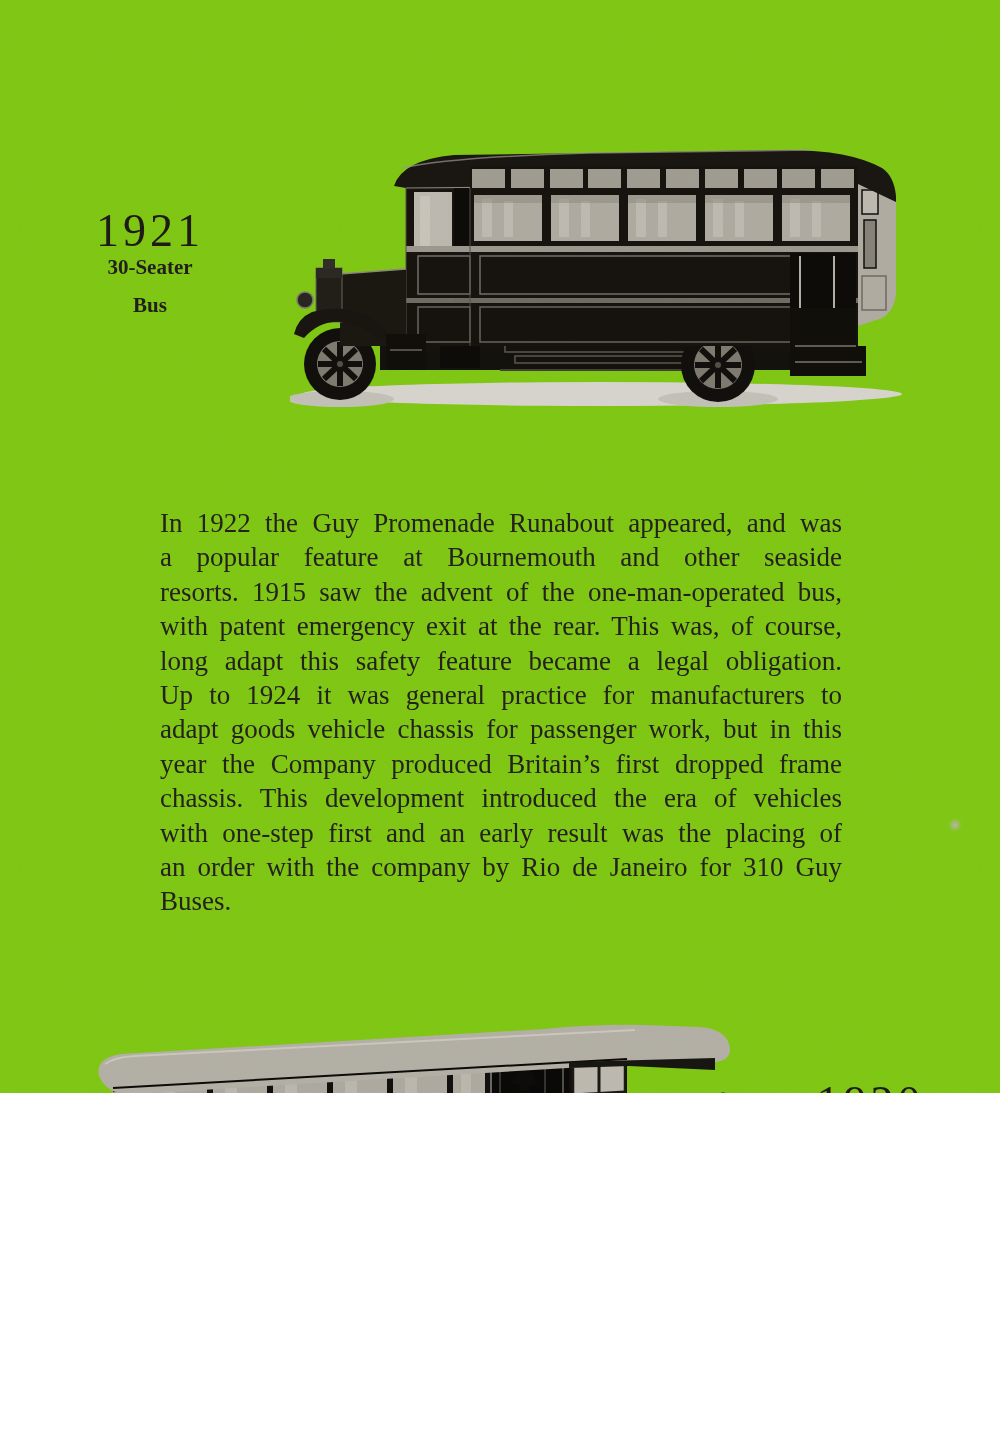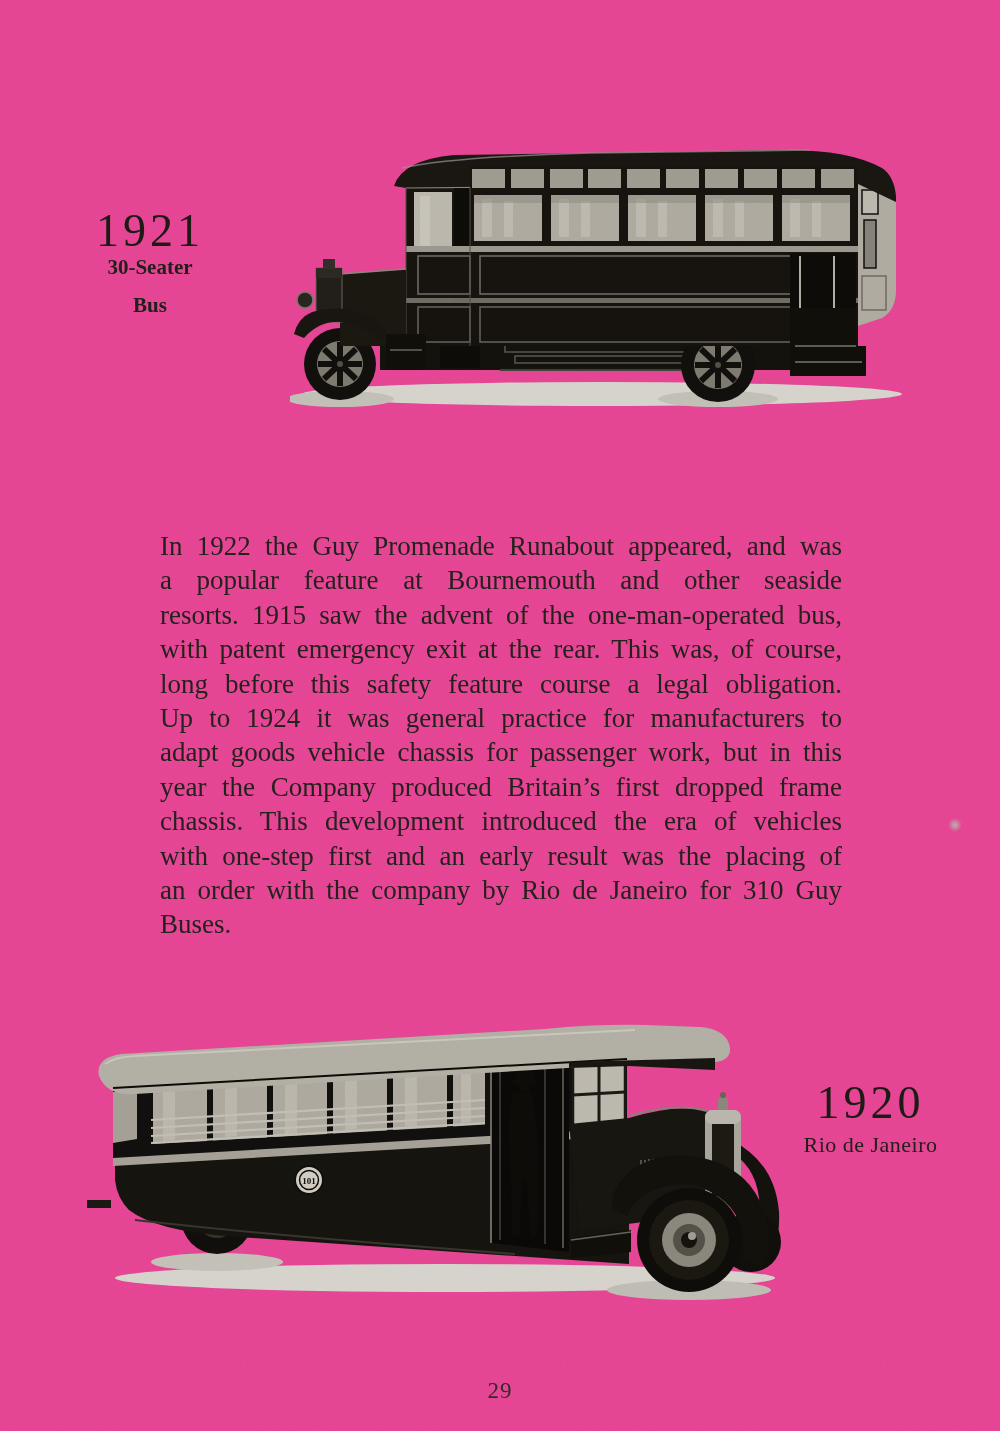--- a/index.html
+++ b/index.html
@@ -1,38 +1,38 @@
 <!DOCTYPE html>
 <html><head>
 <meta charset="utf-8">
 <style>
   html,body{margin:0;padding:0;}
   .page{
     position:relative;
-    width:1000px;height:1431px;
-    background:#ec4899;
+    width:1000px;height:1093px;
+    background:#84cc16;
     font-family:"Liberation Serif","DejaVu Serif",serif;
     color:#26231e;
     overflow:hidden;
     text-decoration:underline;
   }
   .grain{position:absolute;inset:0;width:100%;height:100%;pointer-events:none;}
   .year-block{position:absolute;text-align:center;}
   .year-block .year{
     font-size:46px;letter-spacing:4px;color:#1f1c17;line-height:1;
   }
   .year-block .cap{
     font-size:21px;font-weight:bold;color:#24211c;line-height:26px;
   }
   .year-block.right .cap{font-weight:normal;font-size:22px;margin-top:6px;letter-spacing:.5px;}
   .figure{position:absolute;}
   .figure svg{display:block;width:100%;height:100%;}
   .bodycopy{
     position:absolute;left:160px;top:506px;width:682px;
-    font-size:27px;color:#26231e;margin-top:23px;
+    font-size:27px;color:#26231e;
   }
   .bodyline{
     line-height:34.4px;white-space:nowrap;
     text-align:justify;text-align-last:justify;
   }
   .bodyline.last{text-align-last:left;}
   .pageno{
     position:absolute;left:0;right:0;top:1378px;
     text-align:center;font-size:23px;color:#33302a;letter-spacing:1px;
   }
@@ -190,21 +190,21 @@
       <path d="M96,196 L136,196 L136,232 L96,232 Z" fill="#12100b"></path>
       <line x1="100" y1="212" x2="132" y2="212" stroke="#6b675f" stroke-width="1.5"></line>
     </svg>
   </div>
 
   <div class="bodycopy">
     <div class="bodyline">In 1922 the Guy Promenade Runabout appeared, and was</div>
     <div class="bodyline">a popular feature at Bournemouth and other seaside</div>
     <div class="bodyline">resorts.  1915 saw the advent of the one-man-operated bus,</div>
     <div class="bodyline">with patent emergency exit at the rear.  This was, of course,</div>
-    <div class="bodyline">long before this safety feature course a legal obligation.</div>
+    <div class="bodyline">long adapt this safety feature became a legal obligation.</div>
     <div class="bodyline">Up to 1924 it was general practice for manufacturers to</div>
     <div class="bodyline">adapt goods vehicle chassis for passenger work, but in this</div>
     <div class="bodyline">year the Company produced Britain’s first dropped frame</div>
     <div class="bodyline">chassis.  This development introduced the era of vehicles</div>
     <div class="bodyline">with one-step first and an early result was the placing of</div>
     <div class="bodyline">an order with the company by Rio de Janeiro for 310 Guy</div>
     <div class="bodyline last">Buses.</div>
   </div>
 
   <div class="figure" style="left:75px;top:1012px;width:730px;height:295px;">

